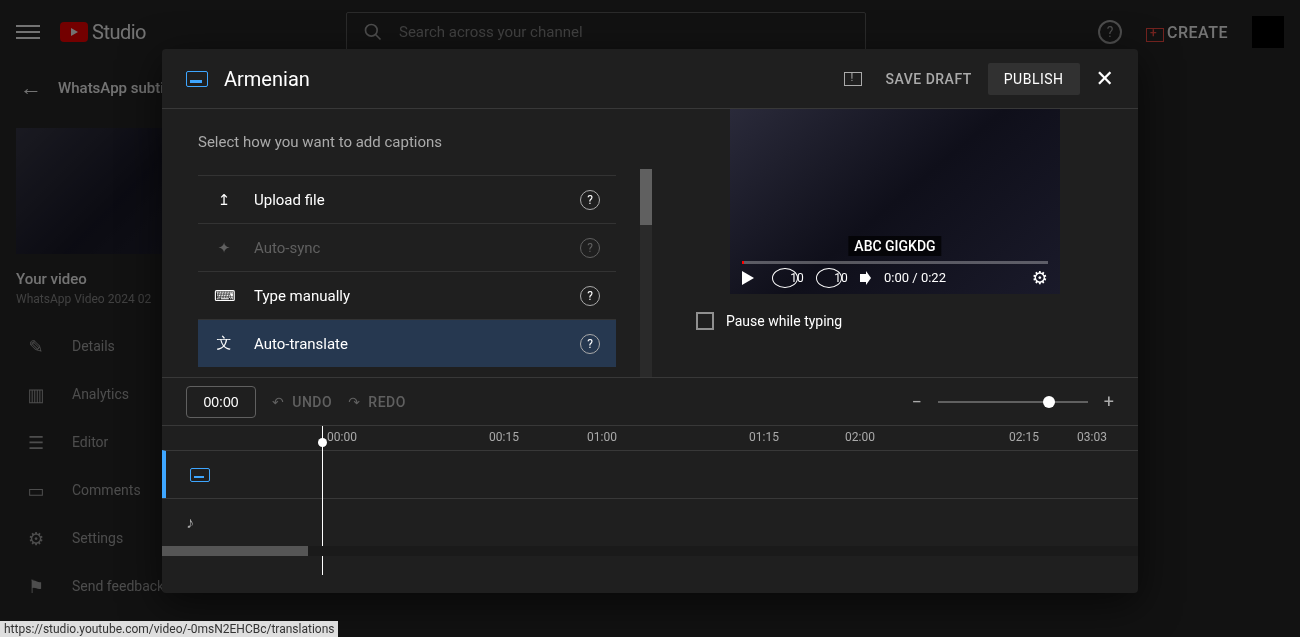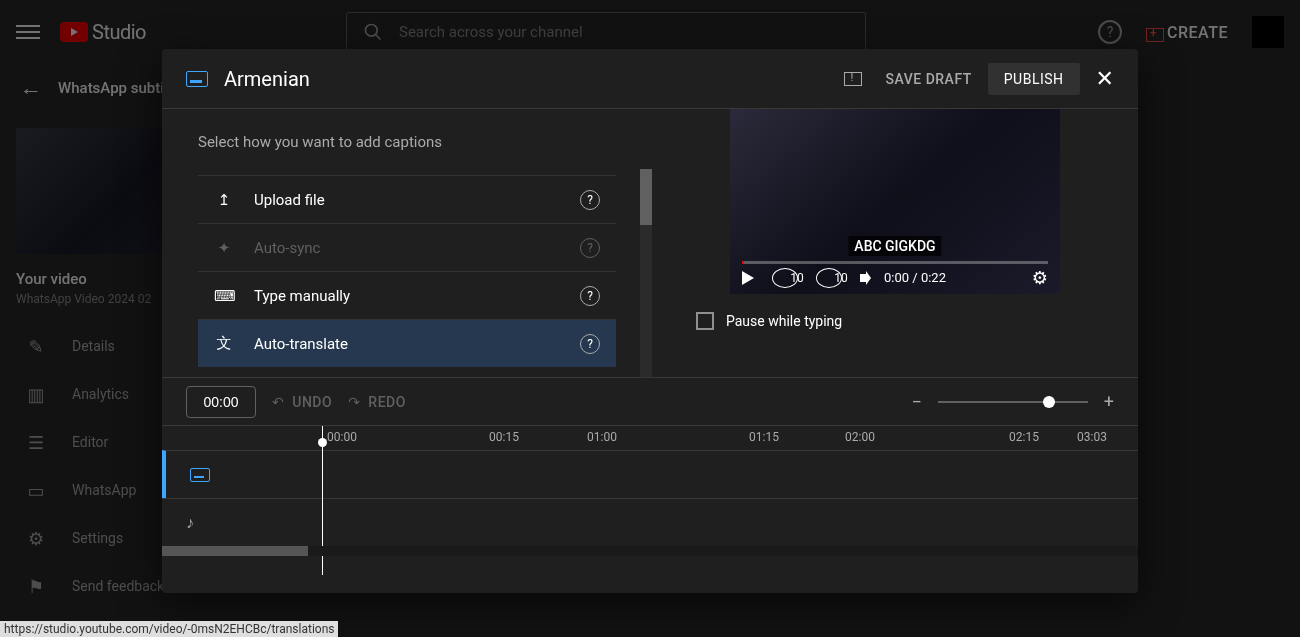--- a/index.html
+++ b/index.html
@@ -419,21 +419,21 @@
   <div class="nav-item">
       <span class="nav-ico">▥</span>
       <span>Analytics</span>
     </div>
   <div class="nav-item">
       <span class="nav-ico">☰</span>
       <span>Editor</span>
     </div>
   <div class="nav-item">
       <span class="nav-ico">▭</span>
-      <span>WhatsApp</span>
+      <span>Comments</span>
     </div>
   <div class="nav-item">
       <span class="nav-ico">⚙</span>
       <span>Settings</span>
     </div>
   <div class="nav-item">
       <span class="nav-ico">⚑</span>
       <span>Send feedback</span>
     </div>
 </div>

